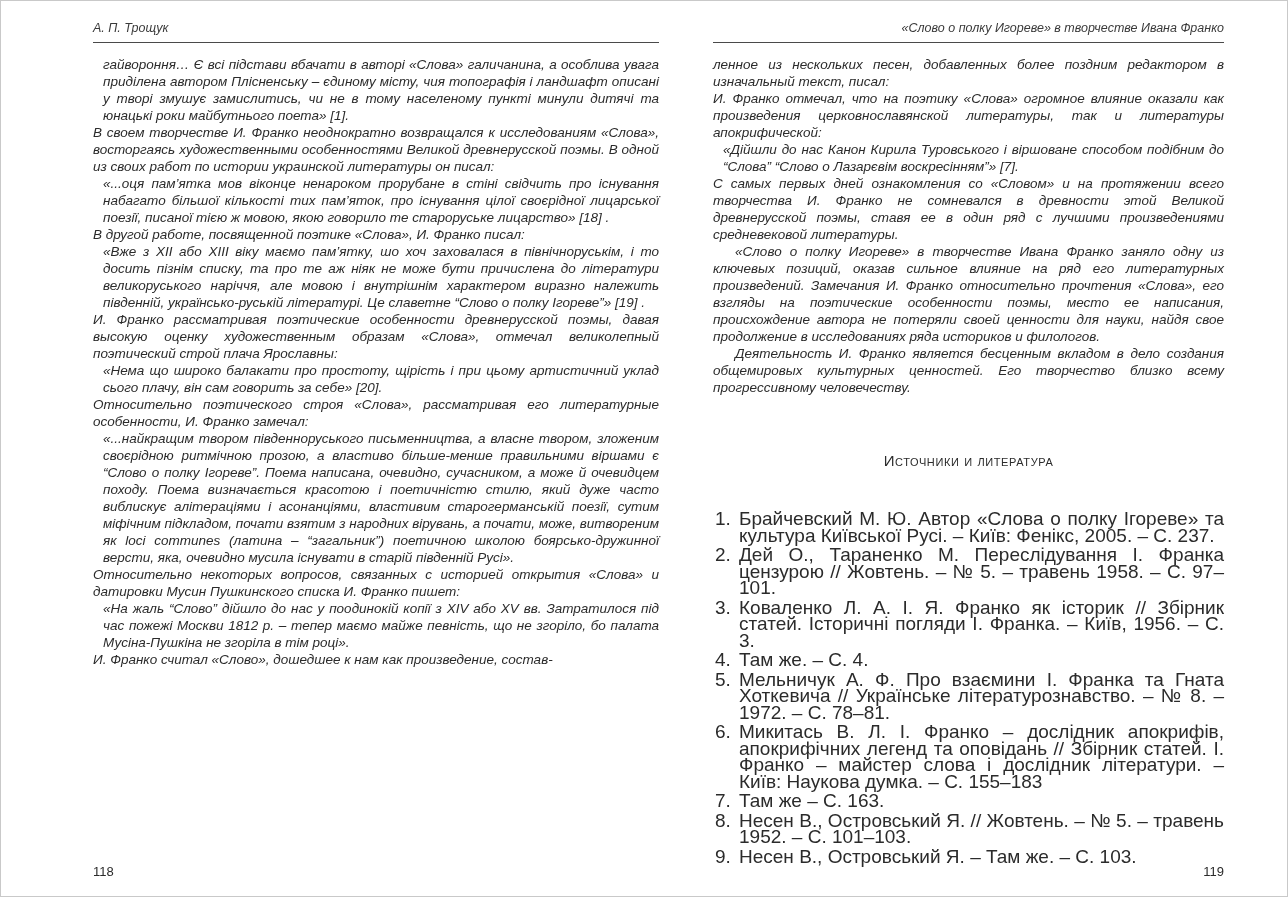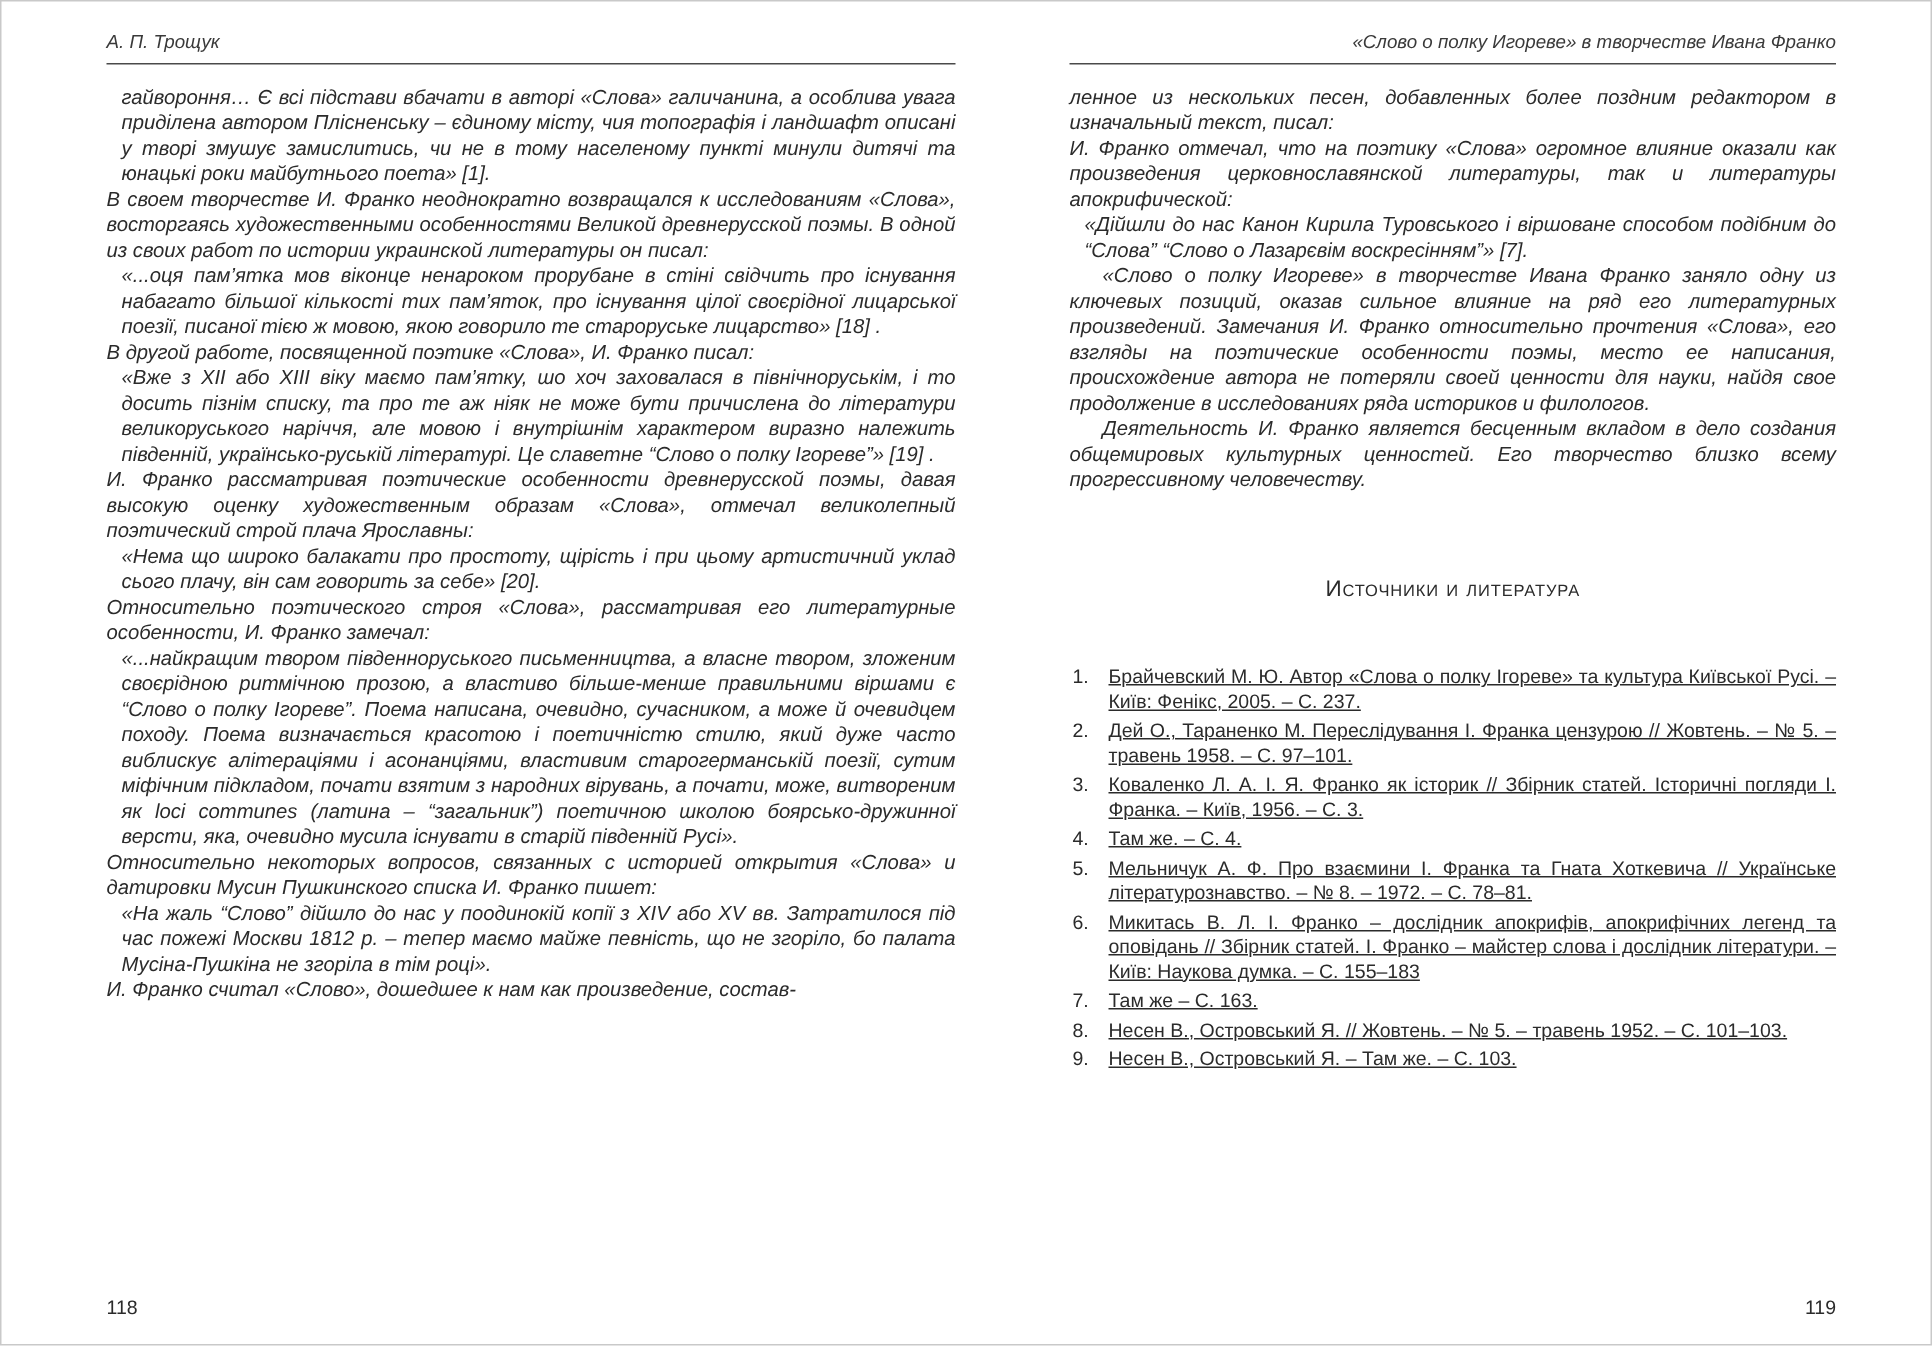--- a/index.html
+++ b/index.html
@@ -10,21 +10,21 @@
     color: #2b2b2b;
     position: relative;
     border: 1px solid #c9c9c9;
     overflow: hidden;
   }
   .page {
     position: absolute;
     top: 20px;
     height: 858px;
   }
-  .page-left  { left: 70px;  width: 566px; }
+  .page-left  { left: 92px;  width: 566px; }
   .page-right { left: 712px; width: 511px; }
   .page-header {
     font-style: italic;
     font-size: 12.5px;
     color: #3a3a3a;
     padding-bottom: 7px;
     border-bottom: 1.2px solid #4a4a4a;
     margin-bottom: 13px;
   }
   .page-right .page-header { text-align: right; }
@@ -45,24 +45,23 @@
     font-size: 15px;
     letter-spacing: 0.6px;
     margin-top: 56px;
     margin-bottom: 42px;
     font-style: normal;
     color: #2b2b2b;
   }
   ol.refs {
     list-style: none;
     counter-reset: ref;
-    font-size: 13px;
+    font-size: 19px;
     line-height: 16.5px;
     text-align: justify;
-    text-decoration: underline;
   }
   ol.refs li {
     counter-increment: ref;
     position: relative;
     padding-left: 26px;
     margin-bottom: 3px;
   }
   ol.refs li::before {
     content: counter(ref) ".";
     position: absolute;
@@ -99,20 +98,21 @@
     </div>
   <div class="page-number">118</div>
 </div>
 
 <div class="page page-right">
   <div class="page-header">«Слово о полку Игореве» в творчестве Ивана Франко</div>
   <div class="page-content">
       <p class="para normal">ленное из нескольких песен, добавленных более поздним редактором в изначальный текст, писал:</p>
       <p class="para normal">И. Франко отмечал, что на поэтику «Слова» огромное влияние оказали как произведения церковнославянской литературы, так и литературы апокрифической:</p>
       <p class="para quote">«Дійшли до нас Канон Кирила Туровського і віршоване способом подібним до “Слова” “Слово о Лазарєвім воскресінням”» [7].</p>
+      <p class="para normal">С самых первых дней ознакомления со «Словом» и на протяжении всего творчества И. Франко не сомневался в древности этой Великой древнерусской поэмы, ставя ее в один ряд с лучшими произведениями средневековой литературы.</p>
       <p class="para normal indent">«Слово о полку Игореве» в творчестве Ивана Франко заняло одну из ключевых позиций, оказав сильное влияние на ряд его литературных произведений. Замечания И. Франко относительно прочтения «Слова», его взгляды на поэтические особенности поэмы, место ее написания, происхождение автора не потеряли своей ценности для науки, найдя свое продолжение в исследованиях ряда историков и филологов.</p>
       <p class="para normal indent">Деятельность И. Франко является бесценным вкладом в дело создания общемировых культурных ценностей. Его творчество близко всему прогрессивному человечеству.</p>
     </div>
   <div class="section-heading">Источники и литература</div>
   <ol class="refs">
       <li>Брайчевский М. Ю. Автор «Слова о полку Ігореве» та культура Київської Русі. – Київ: Фенікс, 2005. – С. 237.</li>
       <li>Дей О., Тараненко М. Переслідування І. Франка цензурою // Жовтень. – № 5. – травень 1958. – С. 97–101.</li>
       <li>Коваленко Л. А. І. Я. Франко як історик // Збірник статей. Історичні погляди І. Франка. – Київ, 1956. – С. 3.</li>
       <li>Там же. – С. 4.</li>
       <li>Мельничук А. Ф. Про взаємини І. Франка та Гната Хоткевича // Українське літературознавство. – № 8. – 1972. – С. 78–81.</li>

